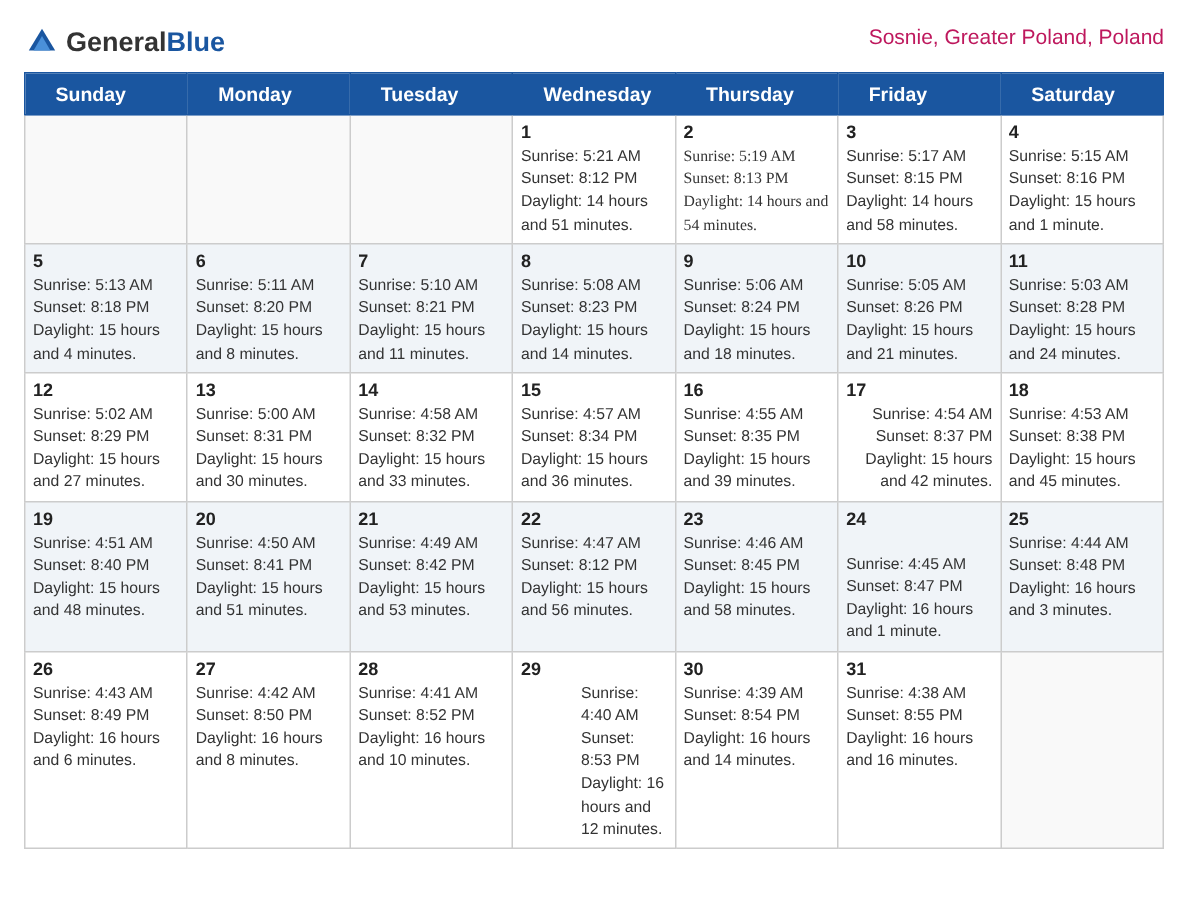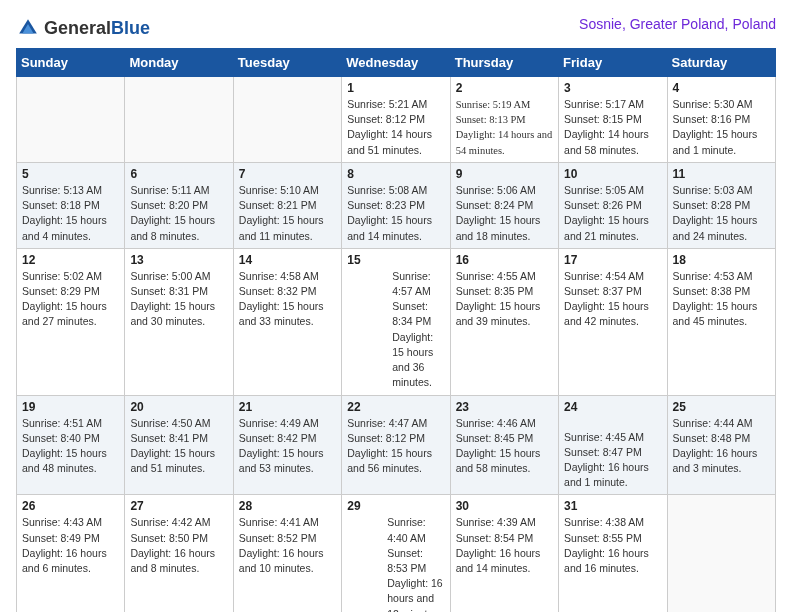--- a/index.html
+++ b/index.html
@@ -28,33 +28,33 @@
     .title-block {
       text-align: right;
     }
     .main-title {
       font-size: 32px;
       font-weight: bold;
       color: #222;
     }
     .subtitle {
       font-size: 14px;
-      color: #6d28d9;
+      color: #be185d;
     }
     table {
       width: 100%;
       border-collapse: collapse;
       table-layout: fixed;
     }
     thead tr {
       background-color: #1a56a0;
       color: #fff;
     }
     thead th {
-      padding: 6px 4px;
+      padding: 6px 20px;
       font-size: 13px;
       font-weight: bold;
       text-align: left;
       border: 1px solid #1a56a0;
     }
     tbody tr {
       background: #fff;
     }
     tbody tr:nth-child(even) {
       background: #f0f4f8;
@@ -129,21 +129,21 @@
 Daylight: 14 hours and 54 minutes.</div>
         </td>
         <td>
           <span class="day-number">3</span>
           <div class="day-info" style="white-space: pre-line;">Sunrise: 5:17 AM
 Sunset: 8:15 PM
 Daylight: 14 hours and 58 minutes.</div>
         </td>
         <td>
           <span class="day-number">4</span>
-          <div class="day-info" style="white-space: pre-line;">Sunrise: 5:30 AM
+          <div class="day-info" style="white-space: pre-line;">Sunrise: 5:15 AM
 Sunset: 8:16 PM
 Daylight: 15 hours and 1 minute.</div>
         </td>
       </tr>
       <tr>
         <td>
           <span class="day-number">5</span>
           <div class="day-info" style="white-space: pre-line;">Sunrise: 5:13 AM
 Sunset: 8:18 PM
 Daylight: 15 hours and 4 minutes.</div>
@@ -199,33 +199,33 @@
 Daylight: 15 hours and 30 minutes.</div>
         </td>
         <td>
           <span class="day-number">14</span>
           <div class="day-info" style="white-space: pre-line;">Sunrise: 4:58 AM
 Sunset: 8:32 PM
 Daylight: 15 hours and 33 minutes.</div>
         </td>
         <td>
           <span class="day-number">15</span>
-          <div class="day-info" style="white-space: pre-line; margin-left: 45px;">Sunrise: 4:57 AM
+          <div class="day-info" style="white-space: pre-line;">Sunrise: 4:57 AM
 Sunset: 8:34 PM
 Daylight: 15 hours and 36 minutes.</div>
         </td>
         <td>
           <span class="day-number">16</span>
           <div class="day-info" style="white-space: pre-line;">Sunrise: 4:55 AM
 Sunset: 8:35 PM
 Daylight: 15 hours and 39 minutes.</div>
         </td>
         <td>
           <span class="day-number">17</span>
-          <div class="day-info" style="white-space: pre-line;">Sunrise: 4:54 AM
+          <div class="day-info" style="white-space: pre-line; text-align: right;">Sunrise: 4:54 AM
 Sunset: 8:37 PM
 Daylight: 15 hours and 42 minutes.</div>
         </td>
         <td>
           <span class="day-number">18</span>
           <div class="day-info" style="white-space: pre-line;">Sunrise: 4:53 AM
 Sunset: 8:38 PM
 Daylight: 15 hours and 45 minutes.</div>
         </td>
       </tr>

